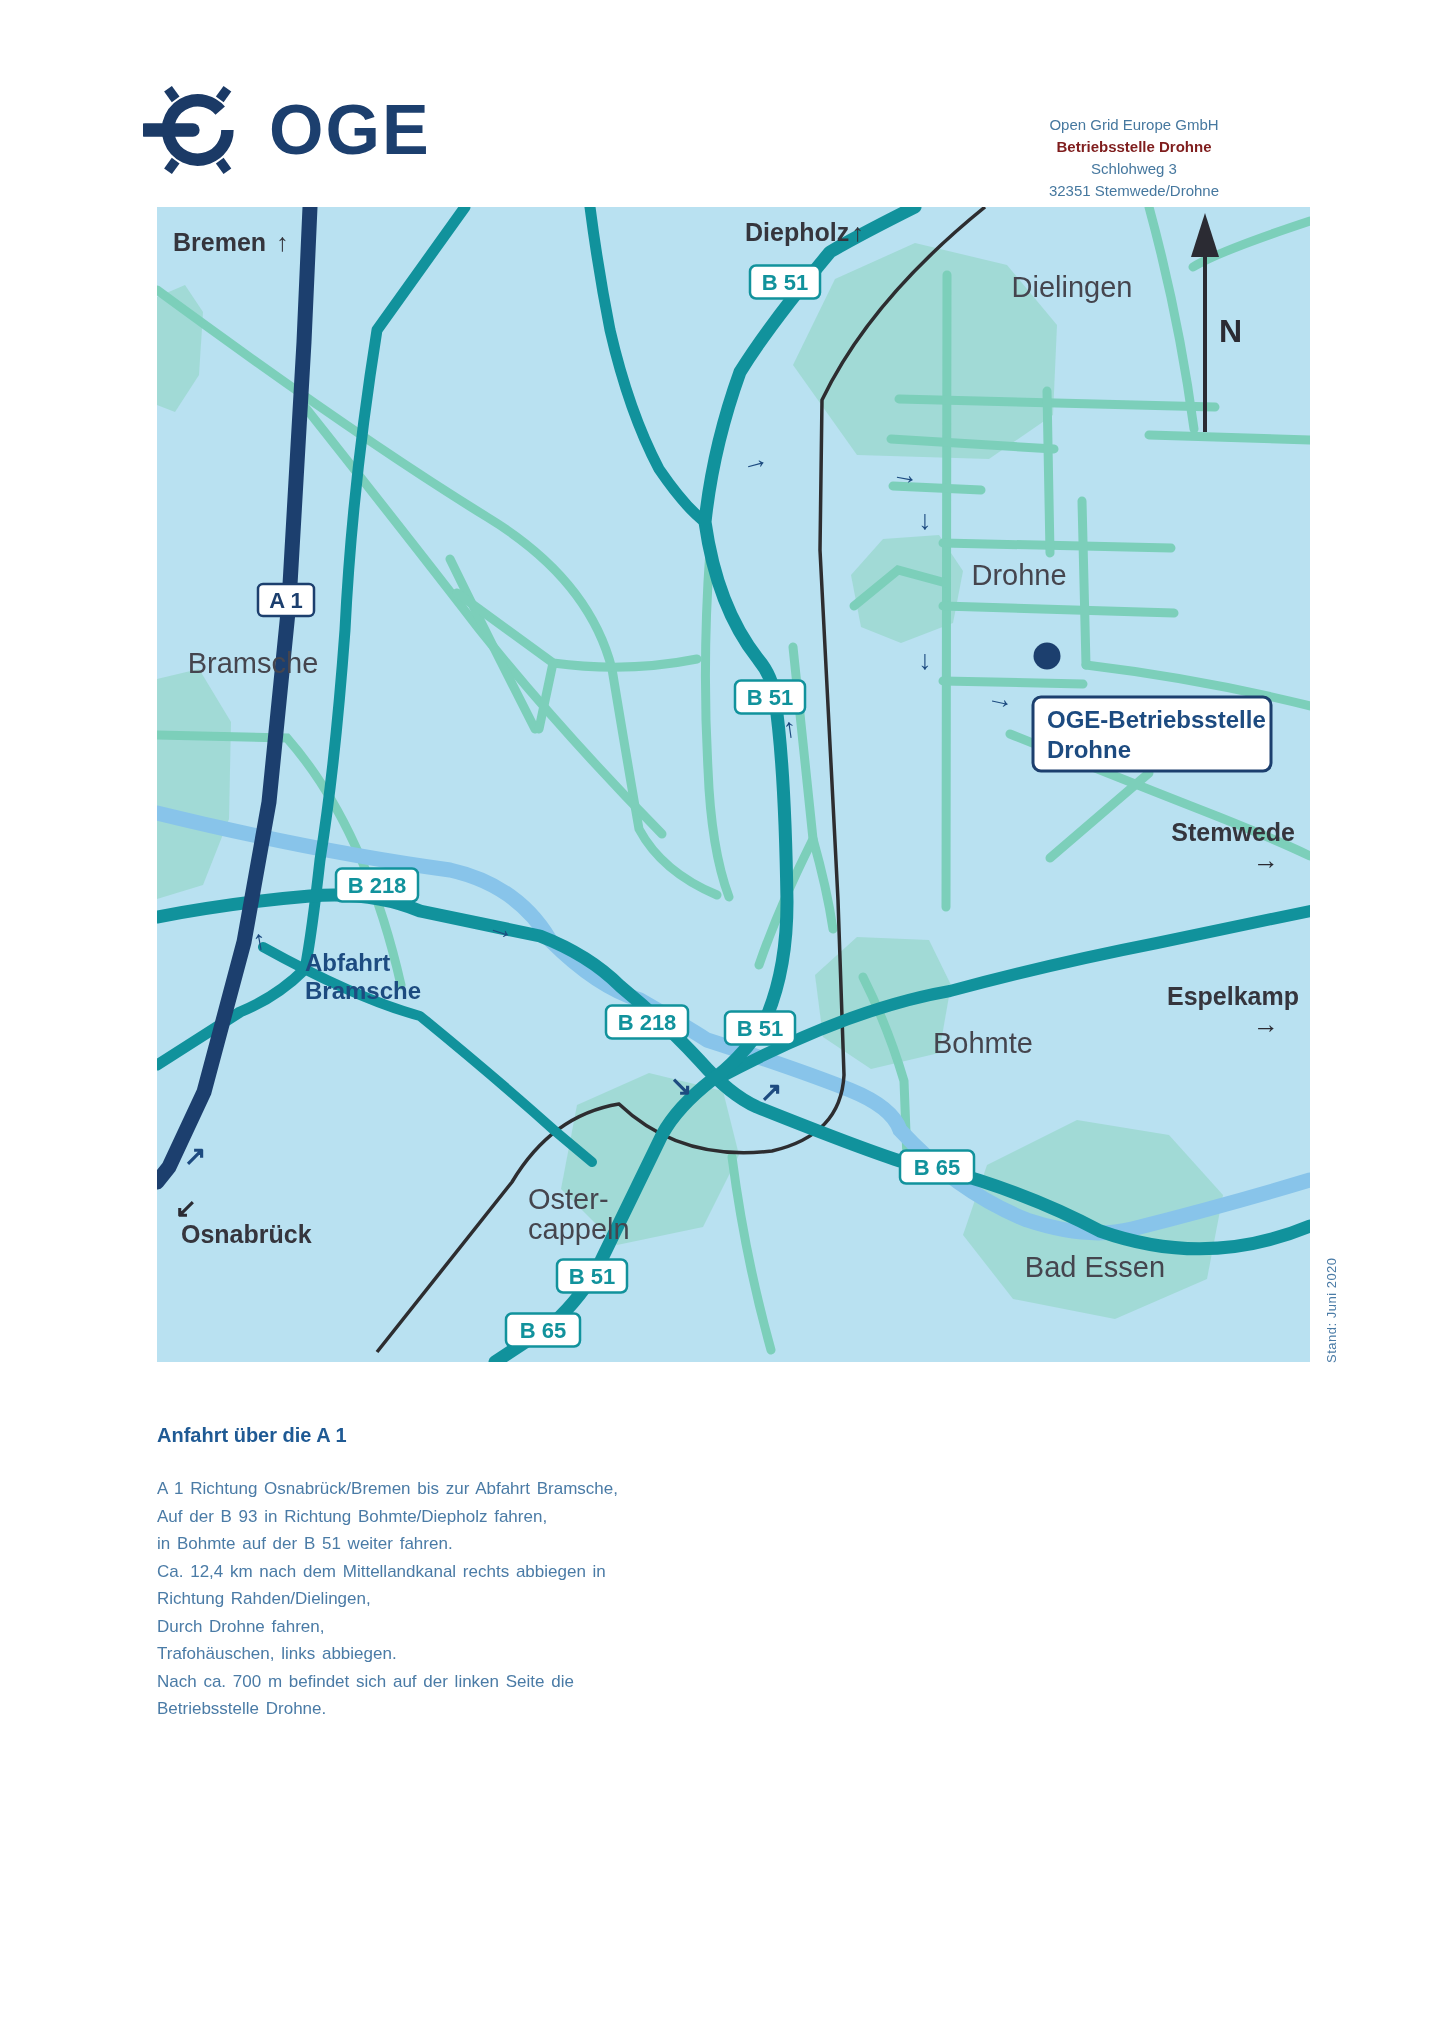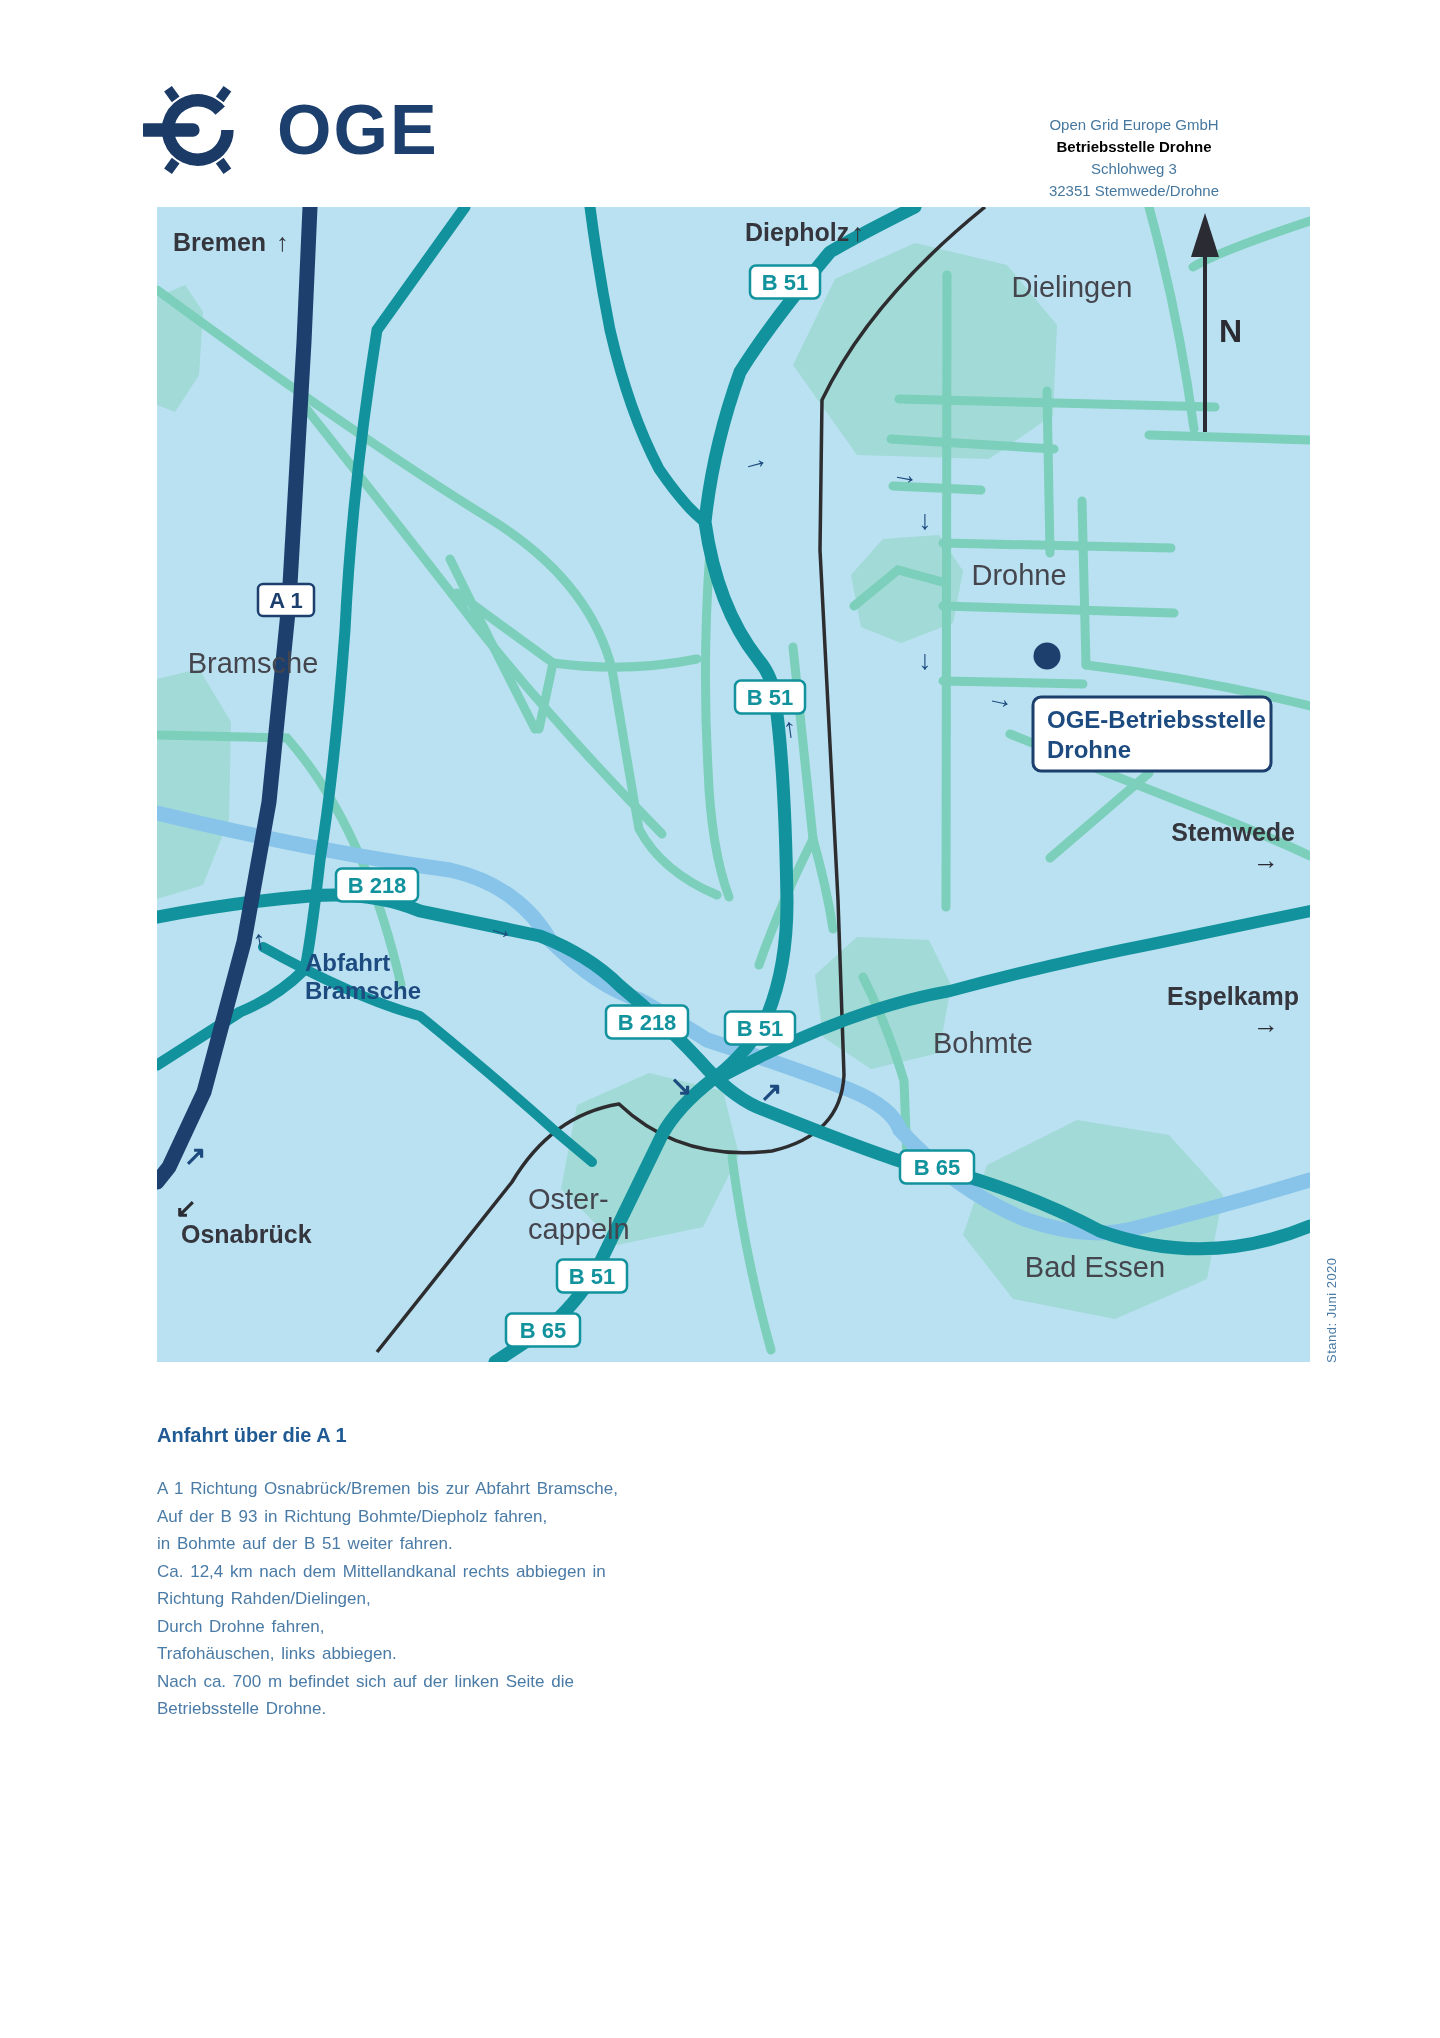--- a/index.html
+++ b/index.html
@@ -3,25 +3,25 @@
 <meta charset="utf-8">
 <style>
   :root{
     --navy:#1c3f6e; --teal:#11929c; --mint:#7ccfba; --town:#a1dad6;
     --mapbg:#b9e1f1; --river:#88c4ea; --rail:#2d2d30; --gray:#45454e;
     --navylbl:#1d4b80; --steel:#4a7ba6; --headblue:#1f5a94;
   }
   *{margin:0;padding:0;box-sizing:border-box;}
   body{width:1440px;height:2038px;position:relative;background:#ffffff;
        font-family:"Liberation Sans",sans-serif;}
-  .logo{position:absolute;left:143px;top:84px;display:flex;align-items:center;gap:38px;}
+  .logo{position:absolute;left:143px;top:84px;display:flex;align-items:center;gap:30px;}
   .logo-text{font-size:70px;font-weight:bold;color:var(--navy);letter-spacing:2px;line-height:1;}
   .address{position:absolute;top:86px;left:974px;width:320px;text-align:center;
            font-size:15px;line-height:22px;color:#46789f;margin-top:28px;}
-  .address .bold{font-weight:bold;color:#000000;}
+  .address .bold{font-weight:bold;color:#7f1d1d;}
   .map-wrap{position:absolute;left:157px;top:207px;width:1153px;height:1155px;}
   svg{display:block;}
   svg text{font-family:"Liberation Sans",sans-serif;}
   .stand{position:absolute;left:1324px;top:1233px;height:130px;width:18px;
          writing-mode:vertical-rl;transform:rotate(180deg);
          font-size:13px;color:var(--steel);letter-spacing:0.5px;white-space:nowrap;}
   .directions{position:absolute;left:157px;top:1424px;width:620px;}
   .directions h2{font-size:20px;font-weight:bold;color:var(--headblue);margin-bottom:28px;}
   .directions .line{font-size:17px;line-height:27.5px;color:var(--steel);word-spacing:2px;}
   .city{fill:var(--gray);font-size:29px;font-weight:500;}

